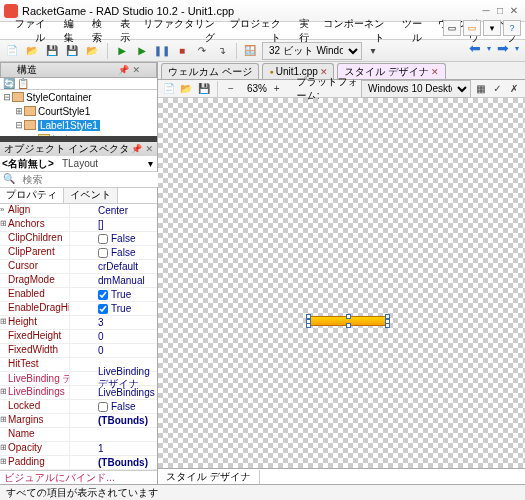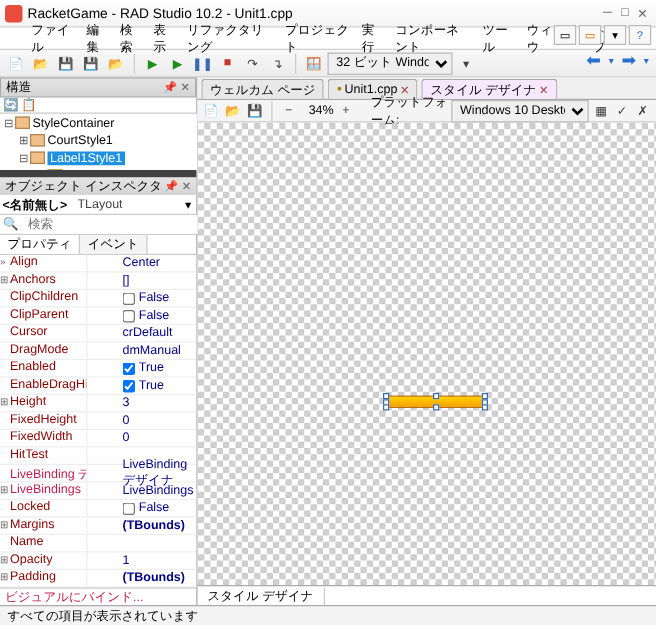--- a/index.html
+++ b/index.html
@@ -3,29 +3,29 @@
 <meta charset="utf-8">
 <style>
 * { box-sizing: border-box; font-family: "Segoe UI", Arial, sans-serif; }
 body { margin: 0; width: 525px; height: 500px; overflow: hidden; background: #fff; }
 
 .titlebar { height: 22px; background: linear-gradient(#fff,#f4f4f4); border-bottom: 1px solid #d0d0d0; display: flex; align-items: center; padding: 4px 4px; font-size: 11px; }
 .titlebar .icon { width: 14px; height: 14px; background: #e74c3c; border-radius: 3px; margin-right: 4px; }
 .titlebar .title { flex: 1; }
 .titlebar .wbtn { width: 14px; text-align: center; color: #666; font-size: 10px; cursor: default; }
 
-.menubar { height: 18px; display: flex; padding: 0 20px; font-size: 10px; border-bottom: 1px solid #d0d0d0; align-items: center; }
+.menubar { height: 18px; display: flex; padding: 0 3px; font-size: 10px; border-bottom: 1px solid #d0d0d0; align-items: center; text-align: right; }
 .menubar span { padding: 0 5px; cursor: default; }
 
 .toolbar { height: 22px; background: linear-gradient(#f8f8f8,#ececec); border-bottom: 1px solid #c8c8c8; display: flex; align-items: center; padding: 0 4px; gap: 2px; }
 .tbtn { width: 18px; height: 18px; border: 1px solid transparent; display: flex; align-items: center; justify-content: center; font-size: 10px; color: #444; }
 .tsep { width: 1px; height: 16px; background: #ccc; margin: 0 3px; }
 .tselect { height: 18px; font-size: 10px; border: 1px solid #bbb; padding: 0 2px; }
 
-.panel-header { height: 16px; background: linear-gradient(#e4e4e4,#d4d4d4); border: 1px solid #aaa; font-size: 10px; padding: 0 4px; display: flex; align-items: center; }
+.panel-header { height: 16px; background: linear-gradient(#e4e4e4,#d4d4d4); border: 1px solid #aaa; font-size: 10px; padding: 0 16px; display: flex; align-items: center; }
 
 .body { display: flex; height: calc(100% - 62px - 16px); }
 
 .left { width: 158px; display: flex; flex-direction: column; border-right: 1px solid #aaa; }
 
 .tree-panel { height: 170px; background: #fff; overflow: auto; font-size: 10px; }
 .tree-row { display: flex; align-items: center; height: 14px; padding-left: 2px; }
 .tree-toggle { color: #666; font-size: 9px; width: 10px; display: inline-block; text-align: center; }
 .tree-icon { width: 12px; height: 10px; display: inline-block; margin-right: 2px; }
 .tree-label { white-space: nowrap; }
@@ -343,21 +343,21 @@
           <span class="close">✕</span>
       </div>
     </div>
 
     <div class="designer-tb">
       <span class="tbtn">📄</span>
       <span class="tbtn">📂</span>
       <span class="tbtn">💾</span>
       <span class="tsep"></span>
       <span class="tbtn">−</span>
-      <span class="zoom">34%</span>
+      <span class="zoom">63%</span>
       <span class="tbtn">+</span>
       <span style="margin-left:10px">プラットフォーム:</span>
       <select class="tselect" style="width:110px">
         <option>Windows 10 Desktop</option>
       </select>
       <span class="tbtn">▦</span>
       <span class="tbtn">✓</span>
       <span class="tbtn">✗</span>
     </div>
 

